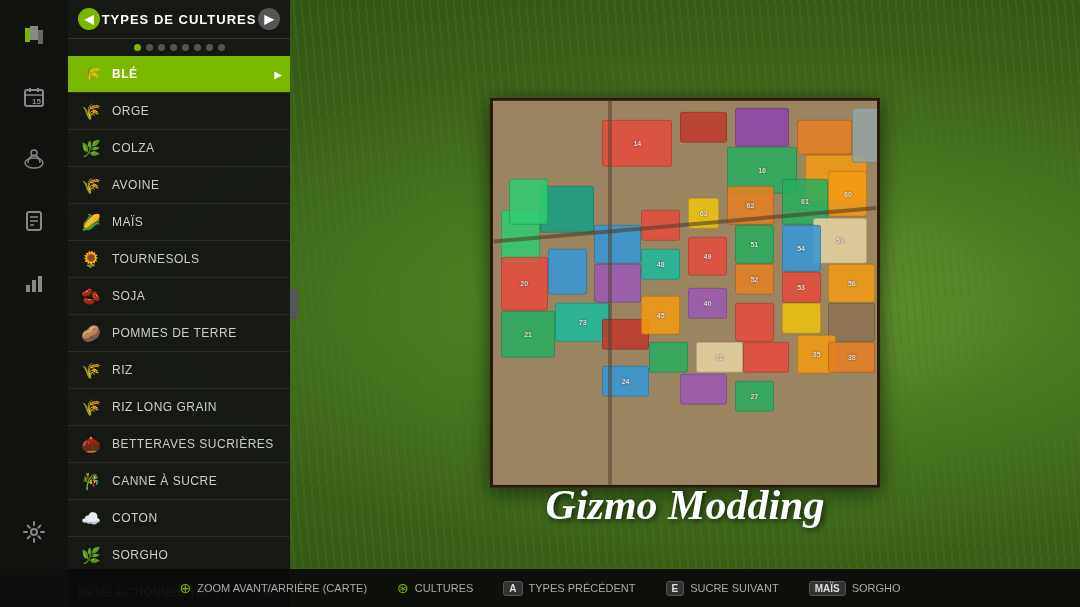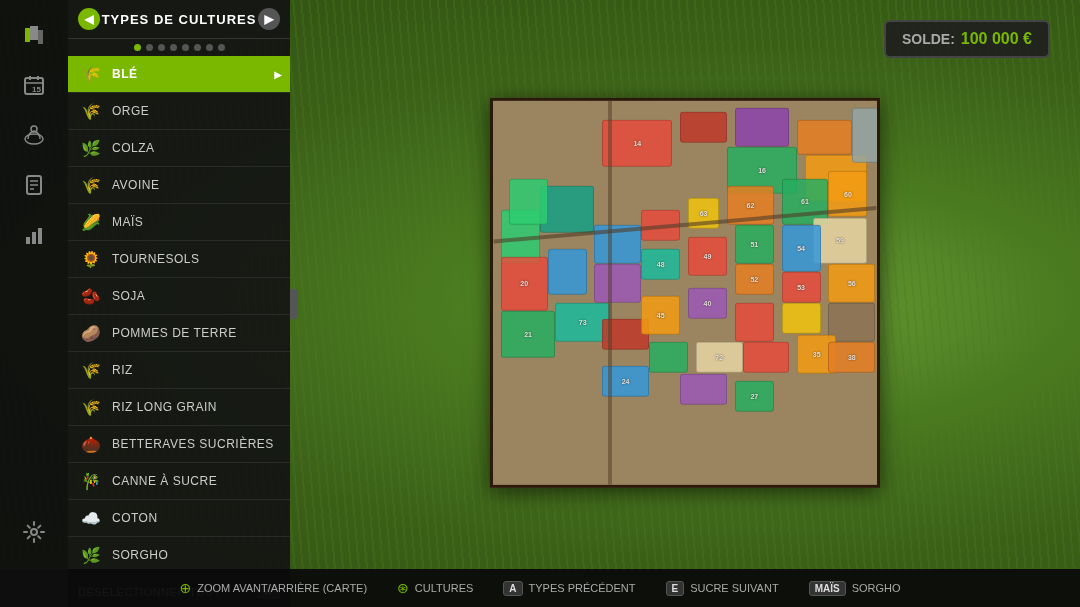--- a/index.html
+++ b/index.html
@@ -128,21 +128,21 @@
       position: absolute;
       left: 0; top: 0;
       width: 68px;
       height: 100%;
       background: rgba(15,15,15,0.95);
       z-index: 11;
       display: flex;
       flex-direction: column;
       align-items: center;
       padding-top: 10px;
-      gap: 0;
+      gap: 12px;
     }
     .nav-icon {
       width: 50px; height: 50px;
       display: flex; align-items: center; justify-content: center;
       cursor: pointer;
       border-radius: 4px;
       color: #888;
       font-size: 20px;
     }
     .nav-icon.active { color: #7ab800; }
@@ -459,24 +459,20 @@
   <div class="deselect-btn">
     <span class="deselect-label">DÉSÉLECTIONNER TOUT</span>
     <span class="deselect-key">W</span>
   </div>
   <div class="scroll-tab"></div>
 </div>
 
 <div class="main-content">
 
 
-  <div class="balance-badge">
-    <span class="balance-label">SOLDE:</span>
-    <span class="balance-value">100 000 €</span>
-  </div>
 
   <div class="map-container" id="map-container">
     <div class="map-inner" id="map-inner">
         <div class="field" style="left: 109.2px; top: 19.5px; width: 70.2px; height: 46.8px; background: rgb(231, 76, 60);">14</div>
         <div class="field" style="left: 187.2px; top: 11.7px; width: 46.8px; height: 31.2px; background: rgb(192, 57, 43);"></div>
         <div class="field" style="left: 241.8px; top: 7.8px; width: 54.6px; height: 39px; background: rgb(142, 68, 173);"></div>
         <div class="field" style="left: 304.2px; top: 19.5px; width: 54.6px; height: 35.1px; background: rgb(230, 126, 34);"></div>
         <div class="field" style="left: 234px; top: 46.8px; width: 70.2px; height: 46.8px; background: rgb(39, 174, 96);">16</div>
         <div class="field" style="left: 312px; top: 54.6px; width: 62.4px; height: 46.8px; background: rgb(243, 156, 18);"></div>
         <div class="field" style="left: 358.8px; top: 7.8px; width: 70.2px; height: 54.6px; background: rgb(149, 165, 166);">66</div>
@@ -514,20 +510,21 @@
         <div class="field" style="left: 304.2px; top: 234px; width: 39px; height: 39px; background: rgb(243, 156, 18);">35</div>
         <div class="field" style="left: 335.4px; top: 241.8px; width: 46.8px; height: 31.2px; background: rgb(230, 126, 34);">38</div>
         <div class="field" style="left: 187.2px; top: 273px; width: 46.8px; height: 31.2px; background: rgb(155, 89, 182);"></div>
         <div class="field" style="left: 241.8px; top: 280.8px; width: 39px; height: 31.2px; background: rgb(39, 174, 96);">27</div>
         <div class="field" style="left: 15.6px; top: 78px; width: 39px; height: 46.8px; background: rgb(46, 204, 113);"></div>
         <div style="position: absolute; left: 0px; top: 32%; width: 100%; height: 4px; background: rgba(80, 60, 40, 0.6); z-index: 2; transform: rotate(-5deg);"></div>
         <div style="position: absolute; left: 30%; top: 0px; width: 4px; height: 100%; background: rgba(80, 60, 40, 0.5); z-index: 2;"></div>
       </div>
   </div>
 
+  <div class="main-subtitle">Gizmo Modding</div>
 </div>
 
 <div class="bottom-bar" id="bottom-bar">
     <div class="bottom-item">
       <span class="bottom-icon">⊕</span>
       <span>ZOOM AVANT/ARRIÈRE (CARTE)</span>
     </div>
     <div class="bottom-item">
       <span class="bottom-icon">⊛</span>
       <span>CULTURES</span>

